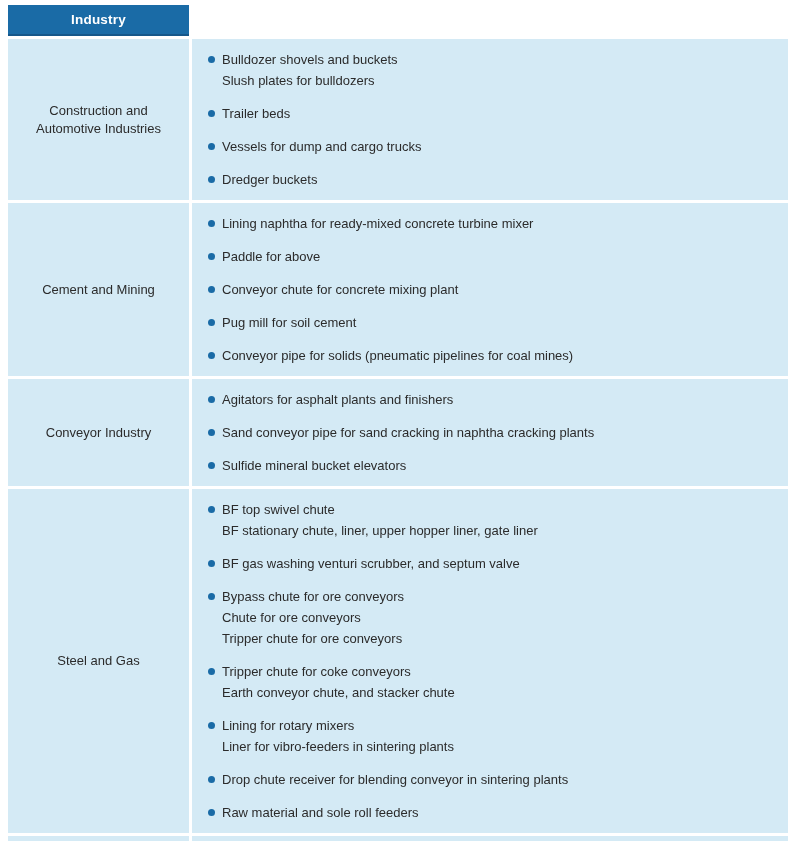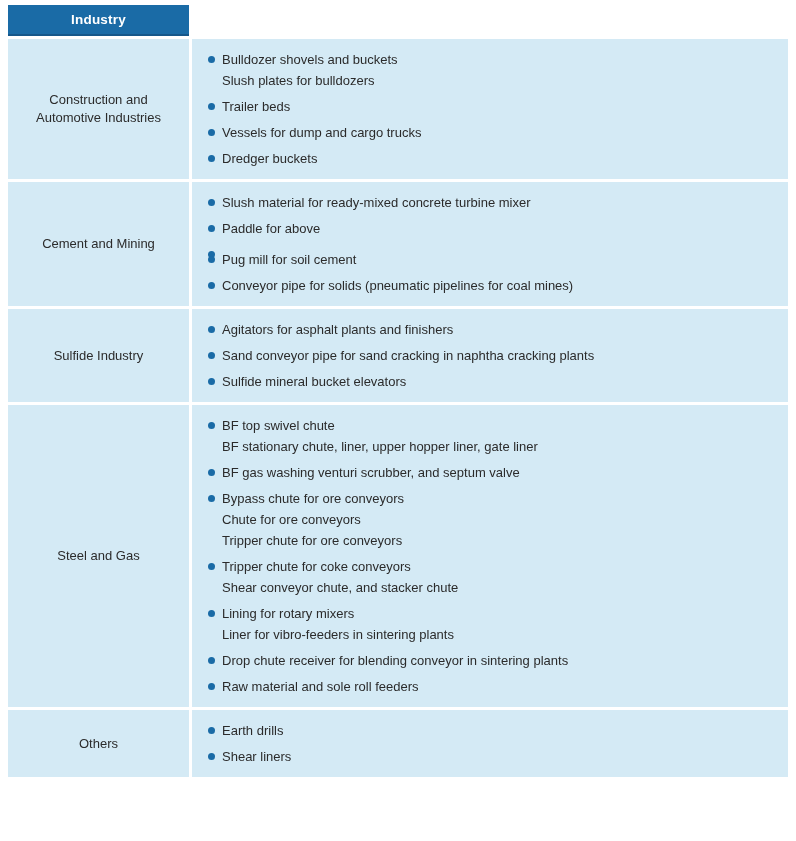--- a/index.html
+++ b/index.html
@@ -62,21 +62,21 @@
     flex-direction: column;
     justify-content: center;
   }
   .item {
     position: relative;
     padding-left: 14px;
     font-size: 13px;
     line-height: 21px;
     color: var(--text);
   }
-  .item.bulleted:not(:first-child) { margin-top: 5px; }
+  .item.bulleted:not(:first-child) { margin-top: 12px; }
   .dot {
     position: absolute;
     left: 0;
     top: 7px;
     width: 7px;
     height: 7px;
     border-radius: 50%;
     background: var(--bullet);
   }
 </style>
@@ -95,47 +95,47 @@
           <div class="item bulleted"><span class="dot"></span><span>Bulldozer shovels and buckets</span></div>
           <div class="item"><span>Slush plates for bulldozers</span></div>
           <div class="item bulleted"><span class="dot"></span><span>Trailer beds</span></div>
           <div class="item bulleted"><span class="dot"></span><span>Vessels for dump and cargo trucks</span></div>
           <div class="item bulleted"><span class="dot"></span><span>Dredger buckets</span></div>
         </div>
       </div>
       <div class="tr">
         <div class="td industry-cell">Cement and Mining</div>
         <div class="td apps-cell">
-          <div class="item bulleted"><span class="dot"></span><span>Slush material for ready-mixed concrete turbine mixer</span></div>
+          <div class="item bulleted"><span class="dot"></span><span>Lining naphtha for ready-mixed concrete turbine mixer</span></div>
           <div class="item bulleted"><span class="dot"></span><span>Paddle for above</span></div>
-          <div class="item bulleted"><span class="dot"></span></div>
+          <div class="item bulleted"><span class="dot"></span><span>Conveyor chute for concrete mixing plant</span></div>
           <div class="item bulleted"><span class="dot"></span><span>Pug mill for soil cement</span></div>
           <div class="item bulleted"><span class="dot"></span><span>Conveyor pipe for solids (pneumatic pipelines for coal mines)</span></div>
         </div>
       </div>
       <div class="tr">
-        <div class="td industry-cell">Sulfide Industry</div>
+        <div class="td industry-cell">Conveyor Industry</div>
         <div class="td apps-cell">
           <div class="item bulleted"><span class="dot"></span><span>Agitators for asphalt plants and finishers</span></div>
           <div class="item bulleted"><span class="dot"></span><span>Sand conveyor pipe for sand cracking in naphtha cracking plants</span></div>
           <div class="item bulleted"><span class="dot"></span><span>Sulfide mineral bucket elevators</span></div>
         </div>
       </div>
       <div class="tr">
         <div class="td industry-cell">Steel and Gas</div>
         <div class="td apps-cell">
           <div class="item bulleted"><span class="dot"></span><span>BF top swivel chute</span></div>
           <div class="item"><span>BF stationary chute, liner, upper hopper liner, gate liner</span></div>
           <div class="item bulleted"><span class="dot"></span><span>BF gas washing venturi scrubber, and septum valve</span></div>
           <div class="item bulleted"><span class="dot"></span></div>
           <div class="item"><span>Bypass chute for ore conveyors</span></div>
           <div class="item"><span>Chute for ore conveyors</span></div>
           <div class="item"><span>Tripper chute for ore conveyors</span></div>
           <div class="item bulleted"><span class="dot"></span><span>Tripper chute for coke conveyors</span></div>
-          <div class="item"><span>Shear conveyor chute, and stacker chute</span></div>
+          <div class="item"><span>Earth conveyor chute, and stacker chute</span></div>
           <div class="item bulleted"><span class="dot"></span><span>Lining for rotary mixers</span></div>
           <div class="item"><span>Liner for vibro-feeders in sintering plants</span></div>
           <div class="item bulleted"><span class="dot"></span><span>Drop chute receiver for blending conveyor in sintering plants</span></div>
           <div class="item bulleted"><span class="dot"></span><span>Raw material and sole roll feeders</span></div>
         </div>
       </div>
       <div class="tr">
         <div class="td industry-cell">Others</div>
         <div class="td apps-cell">
           <div class="item bulleted"><span class="dot"></span><span>Earth drills</span></div>

